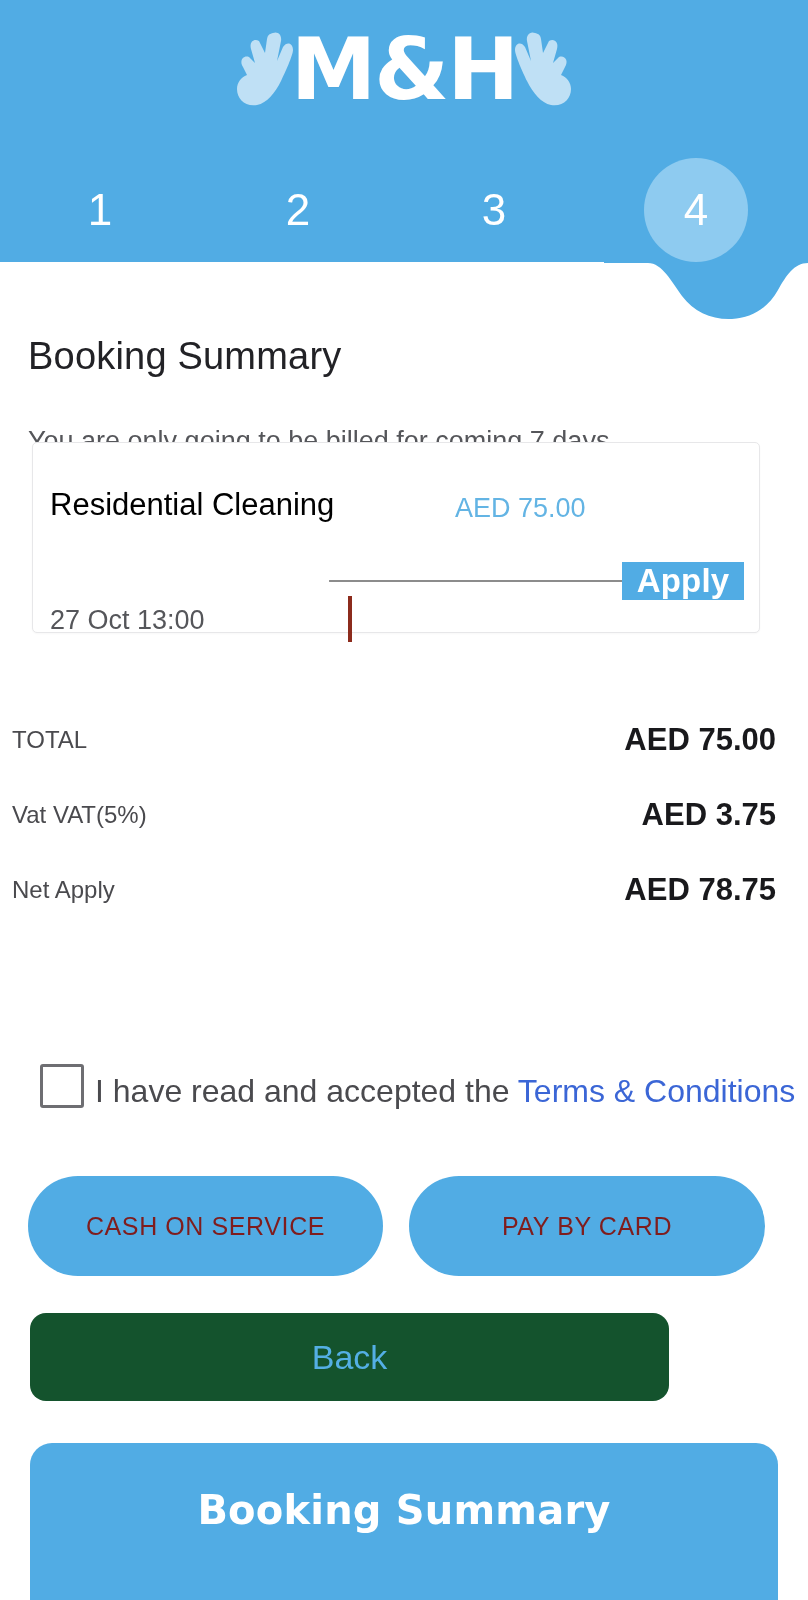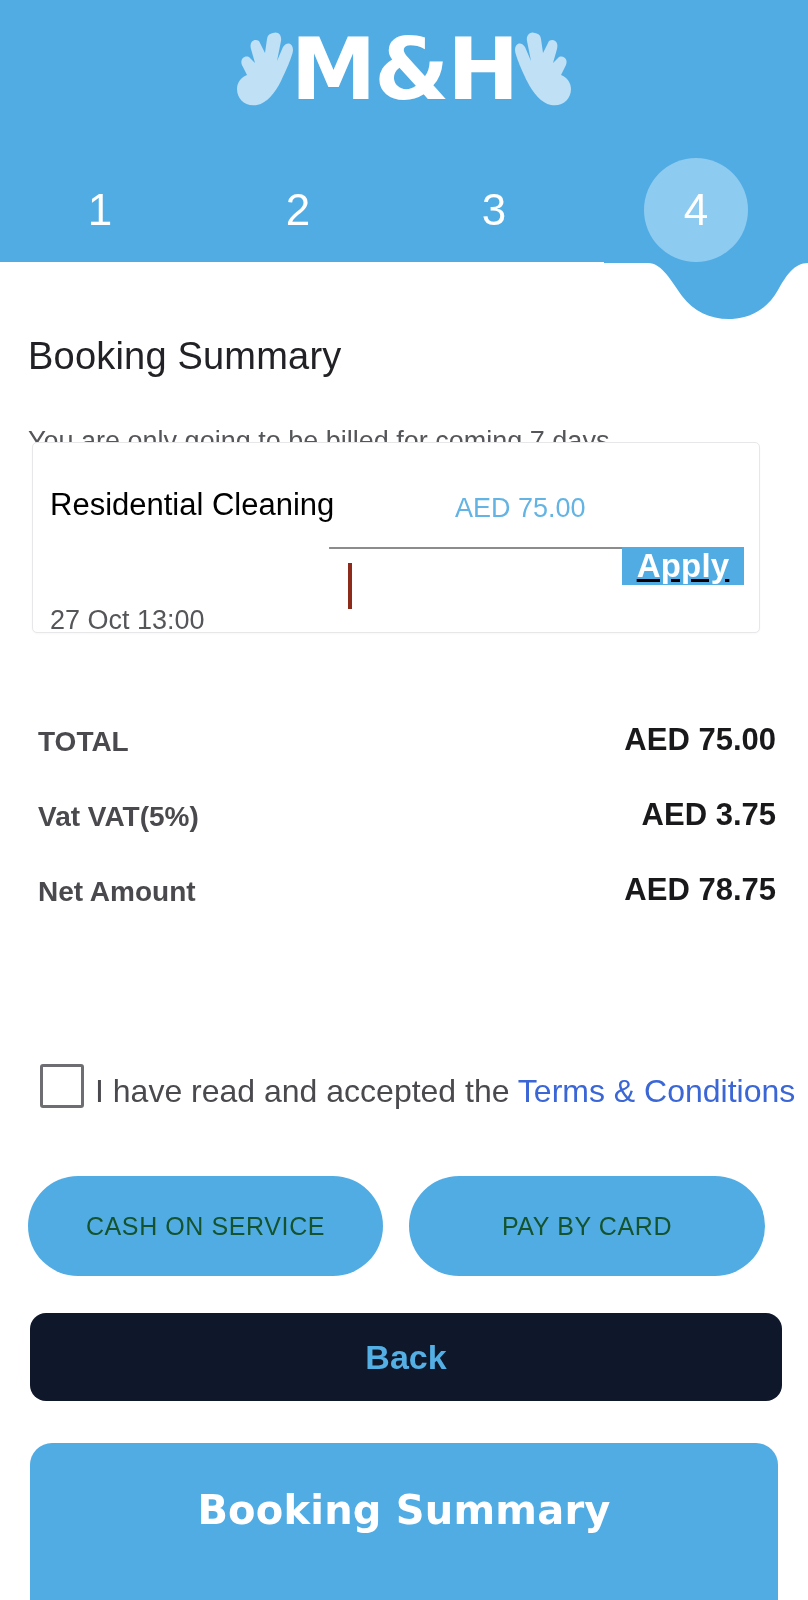--- a/index.html
+++ b/index.html
@@ -94,21 +94,21 @@
     position:absolute; top:50px; left:422px;
     font-size:27px; color:#63B4E4; font-weight:400;
   }
   .card-date {
     position:absolute; top:138px; left:17px;
     font-size:27px; color:#55565a; font-weight:400;margin-top:24px;
   }
   .promo {
     position:absolute; top:104px; left:296px;
     width:415px; height:67px;
-    display:flex; align-items:flex-start;text-decoration:underline;
+    display:flex; align-items:center;
   }
   .promo-input {
     flex:1 1 auto;
     background:#f1f1f1;
     border:1px solid #8c8c8c;
     border-right:none;
     border-radius:38px 0 0 38px;
     position:relative;
   }
   .promo-caret {
@@ -124,22 +124,22 @@
     border:none;
     letter-spacing:0.2px;
   }
 
   
   .totals { position:absolute; top:450px; left:0; width:808px; }
   .total-row {
     position:relative; height:75px; width:808px;
   }
   .total-label {
-    position:absolute; left:38px; top:14px;
-    font-size:28px; color:#4a4a4e; font-weight:700;
+    position:absolute; left:12px; top:14px;
+    font-size:24px; color:#4a4a4e; font-weight:400;
   }
   .total-value {
     position:absolute; right:32px; top:10px;
     font-size:31px; color:#19191c; font-weight:bold;
   }
 
   
   .terms {
     position:absolute; top:1062px; left:0; width:808px; height:50px;
     display:flex; align-items:center;
@@ -160,38 +160,38 @@
   
   .paybtns {
     position:absolute; top:1176px; left:0; width:808px; height:100px;
   }
   .pay-btn {
     position:absolute; top:0;
     height:100px;
     background:#51ACE4;
     border:none;
     border-radius:50px;
-    color:#14532d;
+    color:#7f1d1d;
     font-size:25px;
     font-weight:500;
     letter-spacing:0.6px;
     display:flex; align-items:center; justify-content:center;text-align:center;
   }
   .pay-cash { left:28px; width:355px; }
   .pay-card { left:409px; width:356px; }
 
   .back-btn {
     position:absolute; top:1313px; left:30px;
-    width:752px; height:88px;
-    background:#0f172a;
+    width:639px; height:88px;
+    background:#14532d;
     border:none;
     border-radius:16px;
     color:#54AFE4;
     font-size:34px;
-    font-weight:700;
+    font-weight:400;
     display:flex; align-items:center; justify-content:center;
   }
 
   
   .bottom-bar {
     position:absolute; left:30px; top:1443px;
     width:748px; height:157px;
     background:#51ACE4;
     border-radius:22px 22px 0 0;
     display:flex; align-items:flex-start; justify-content:center;
@@ -259,21 +259,21 @@
     <div class="totals">
       <div class="total-row">
         <span class="total-label">TOTAL</span>
         <span class="total-value">AED 75.00</span>
       </div>
       <div class="total-row">
         <span class="total-label">Vat VAT(5%)</span>
         <span class="total-value">AED 3.75</span>
       </div>
       <div class="total-row">
-        <span class="total-label">Net Amount</span>
+        <span class="total-label">Net Apply</span>
         <span class="total-value">AED 78.75</span>
       </div>
     </div>
 
   </div>
 
   <div class="terms">
     <div class="checkbox"></div>
     <div class="terms-text"><span>I have read and accepted the </span><span class="terms-link">Terms &amp; Conditions</span></div>
   </div>

